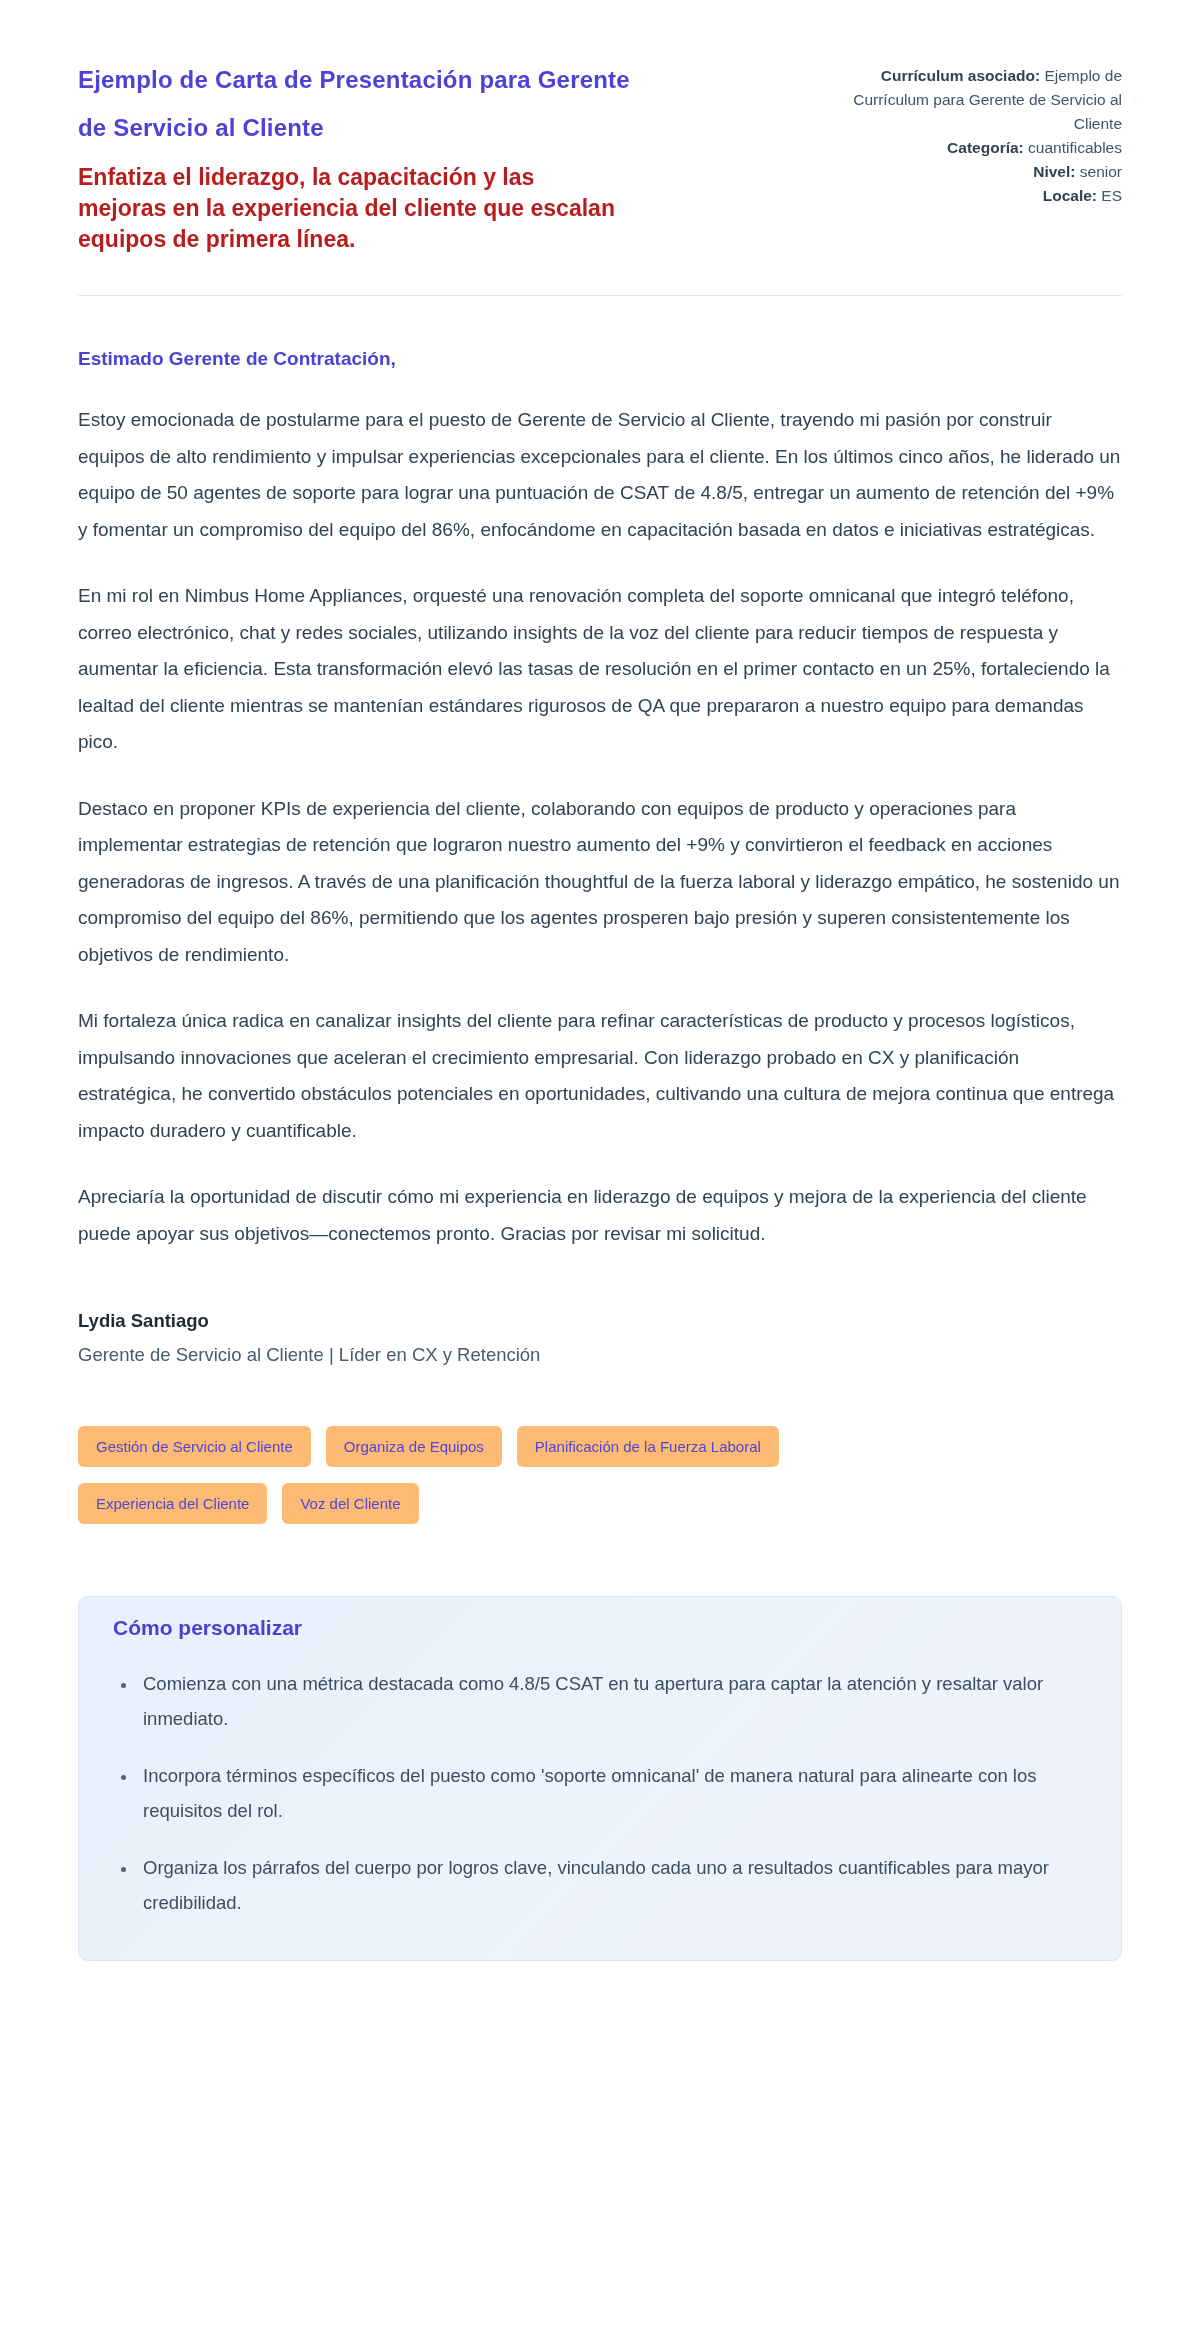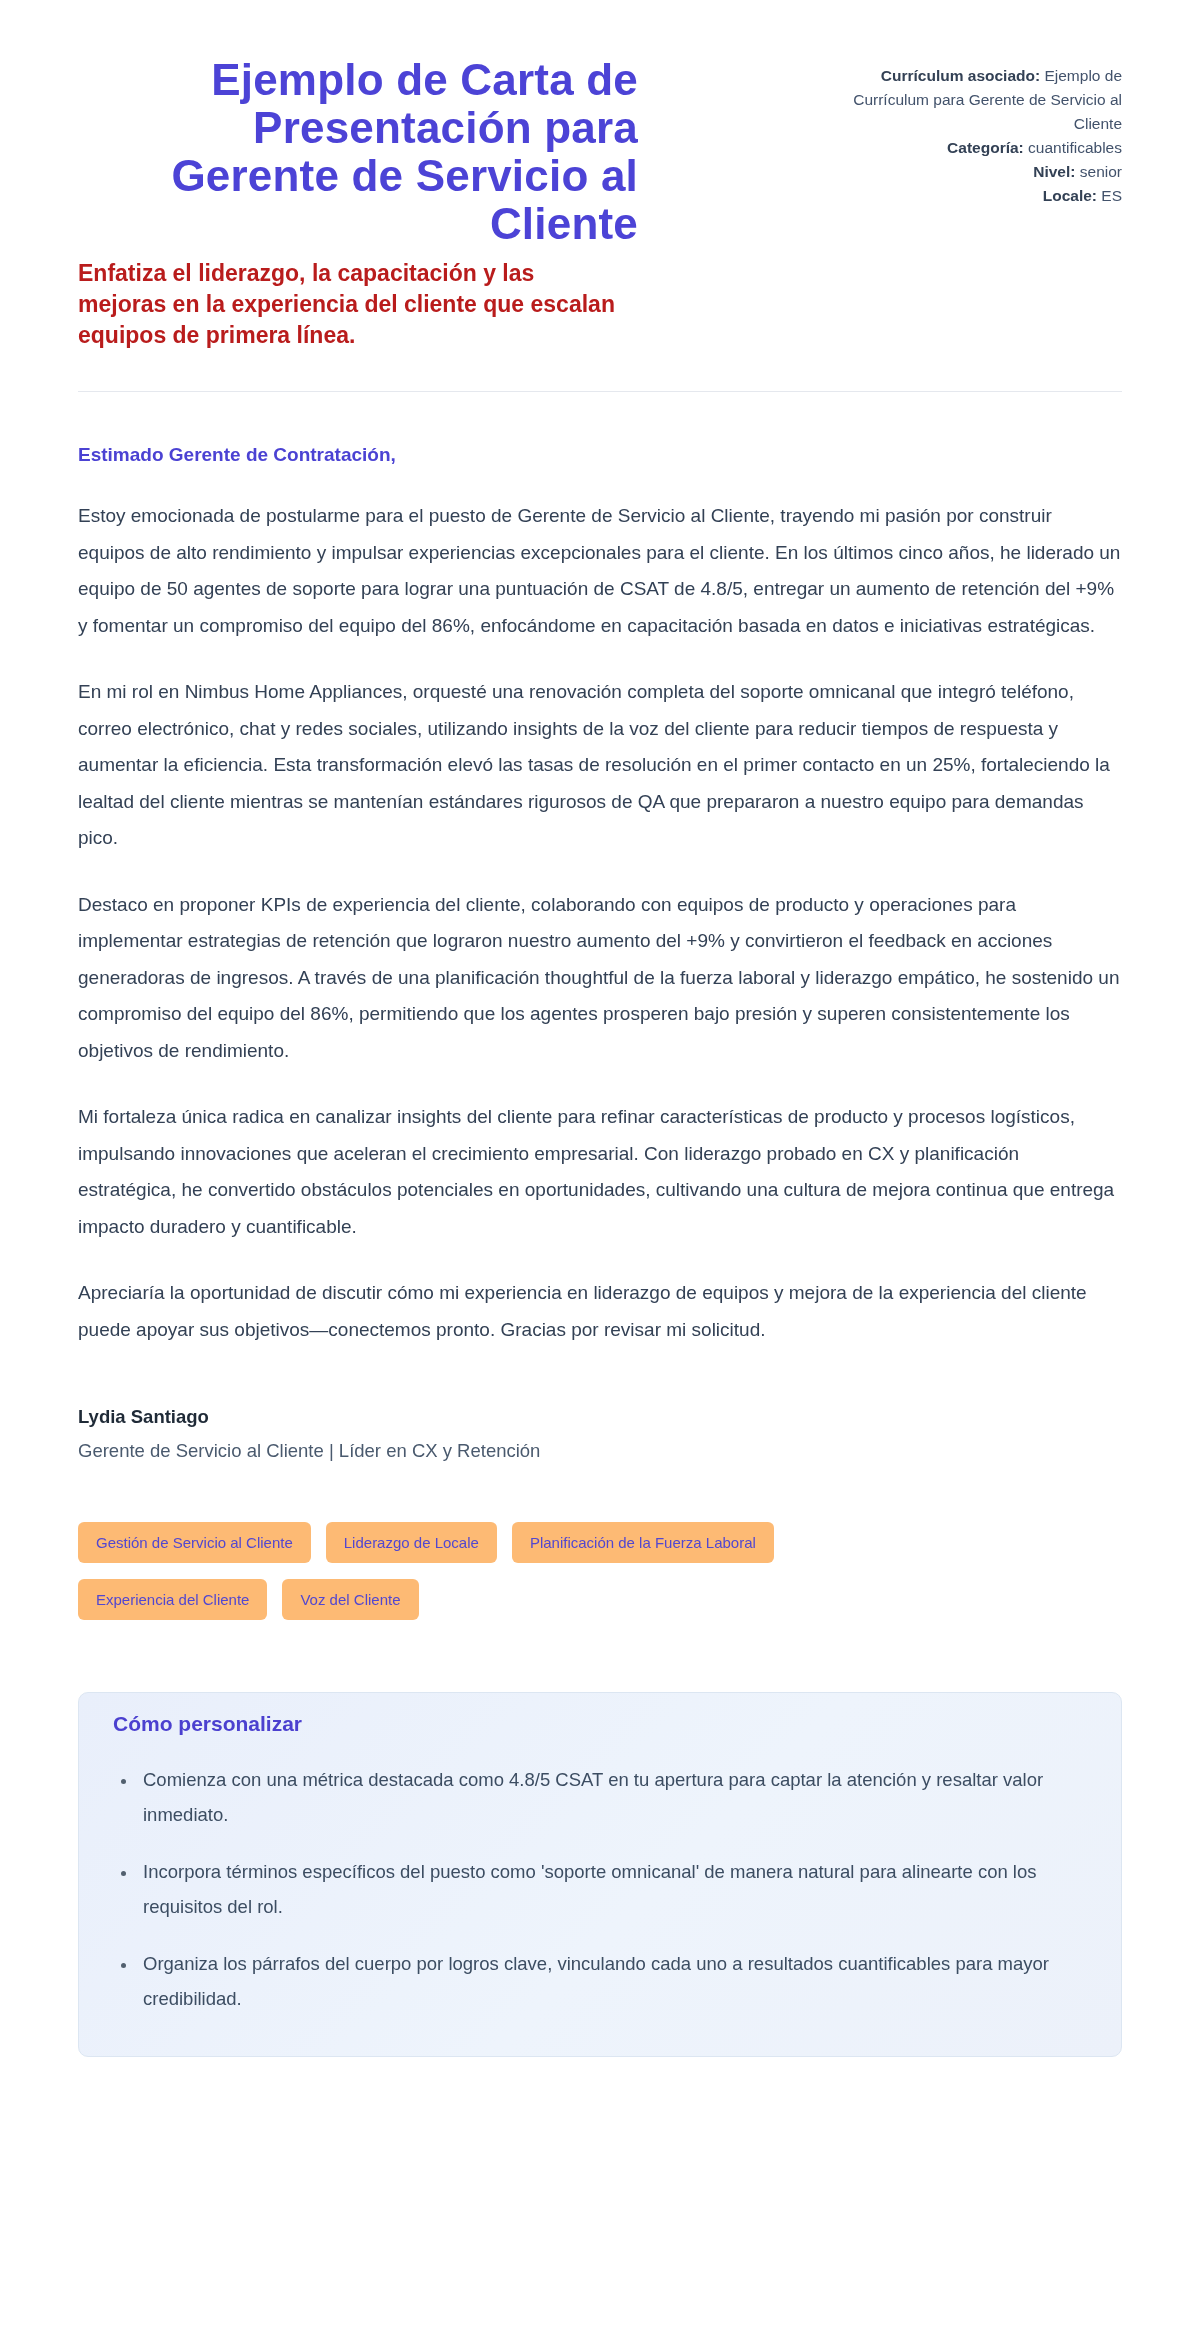--- a/index.html
+++ b/index.html
@@ -17,26 +17,25 @@
 
   
   .header {
     display: flex;
     justify-content: space-between;
     align-items: flex-start;
     gap: 40px;
   }
   .header-left { max-width: 560px; }
   .page-title {
-    font-size: 44px;
+    font-size: 24px;
     line-height: 48px;
     font-weight: 700;
     color: #4c43d6;
     letter-spacing: 0.2px;
-    text-align: right;
   }
   .page-subtitle {
     margin-top: 10px;
     font-size: 23px;
     line-height: 31px;
     font-weight: 700;
     color: #b91c1c;
     max-width: 540px;
   }
   .header-meta {
@@ -176,21 +175,21 @@
     <div class="signature">
       <div class="signature-name">Lydia Santiago</div>
       <div class="signature-role">Gerente de Servicio al Cliente | Líder en CX y Retención</div>
     </div>
   </section>
 
   <div class="tags">
 
       <span class="tag-chip">Gestión de Servicio al Cliente</span>
 
-      <span class="tag-chip">Liderazgo de Locale</span>
+      <span class="tag-chip">Organiza de Equipos</span>
 
       <span class="tag-chip">Planificación de la Fuerza Laboral</span>
 
       <span class="tag-chip">Experiencia del Cliente</span>
 
       <span class="tag-chip">Voz del Cliente</span>
     </div>
 
   <section class="tips-card">
     <h2 class="tips-heading">Cómo personalizar</h2>

